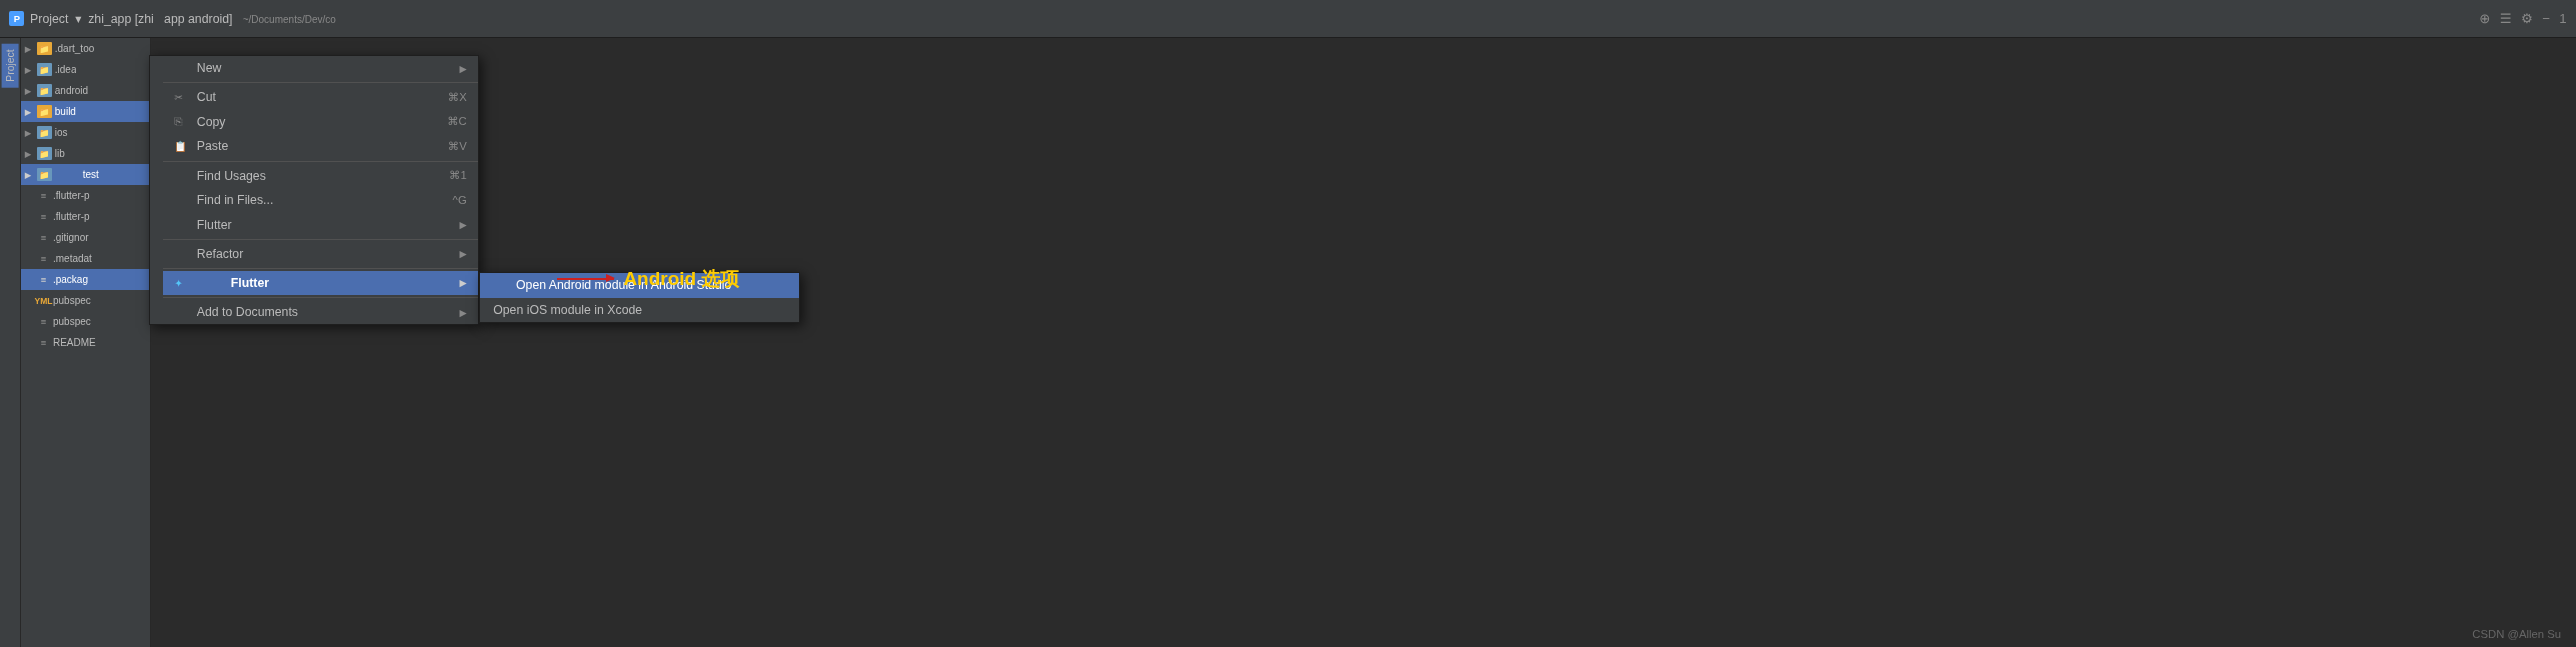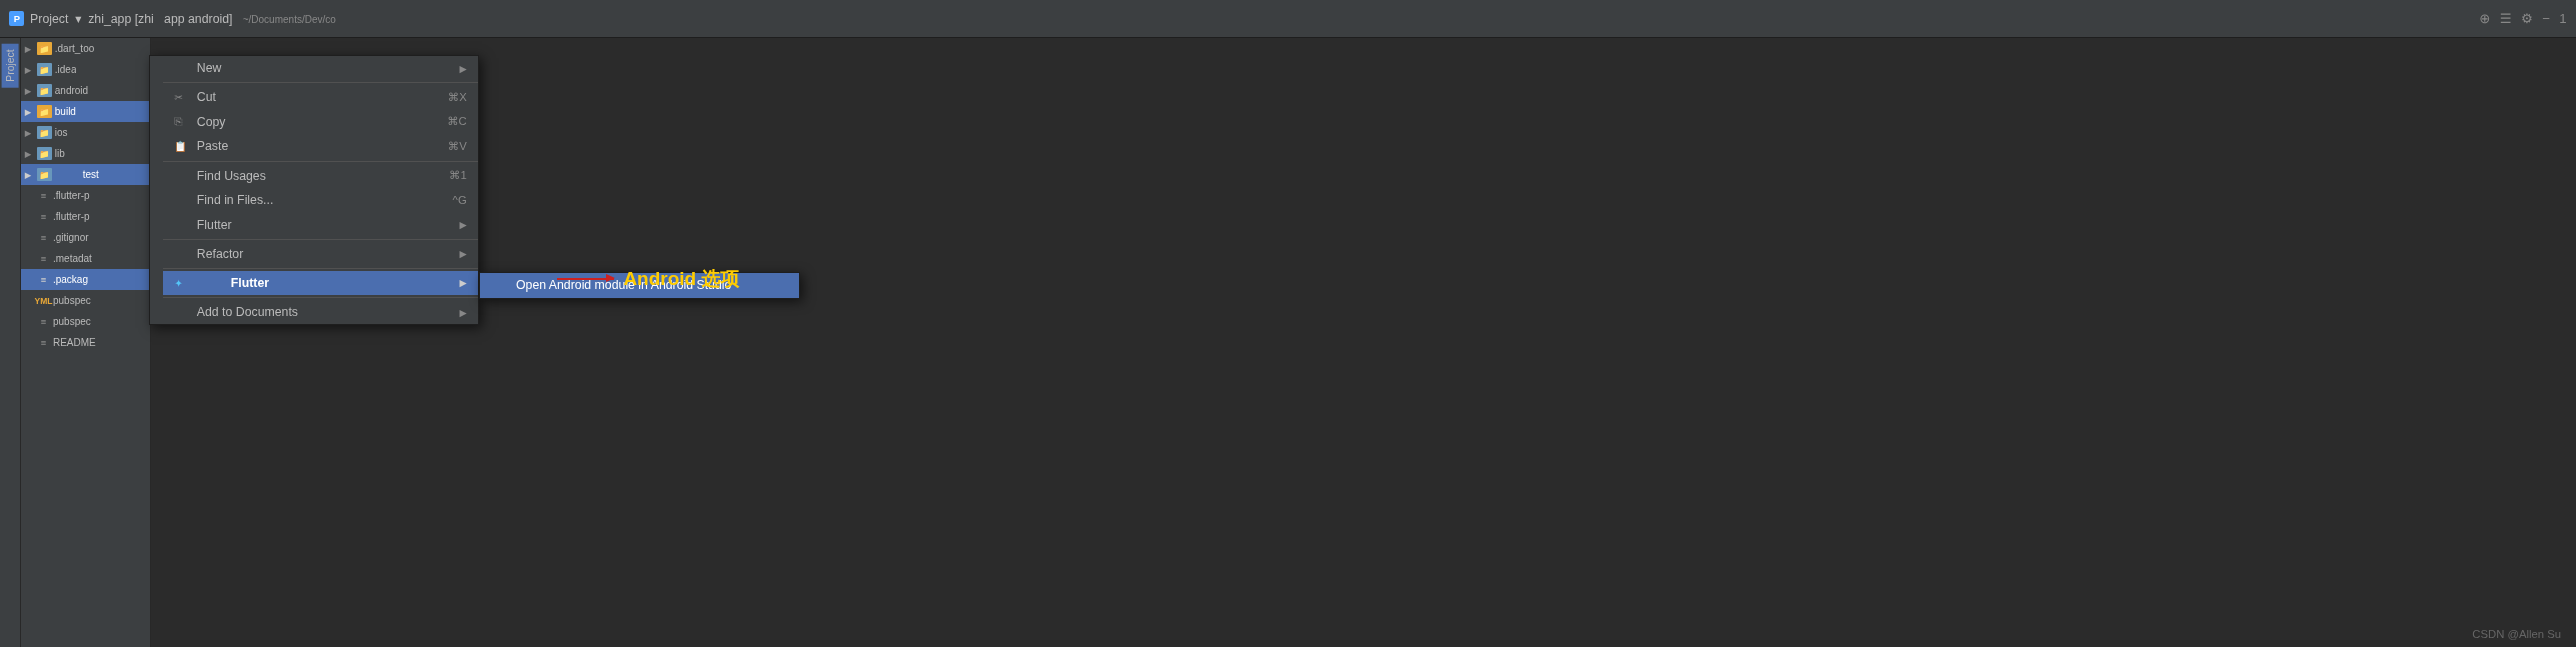--- a/index.html
+++ b/index.html
@@ -496,20 +496,23 @@
   </div>
 
 </div>
 
 <div class="flutter-submenu">
 
   <div class="submenu-item selected" style="background:#4b6eaf;padding-left:36px;">
     <span class="submenu-item-label" style="color:white;">Open Android module in Android Studio</span>
   </div>
 
+  <div class="submenu-item">
+    <span class="submenu-item-label">Open iOS module in Xcode</span>
+  </div>
 </div>
 
 <div class="annotation" style="top:266px; left:557px;">
   <div class="annotation-arrow"></div>
   <span class="annotation-text">Android 选项</span>
 </div>
 
 <div class="watermark">CSDN @Allen Su</div>
 
 

